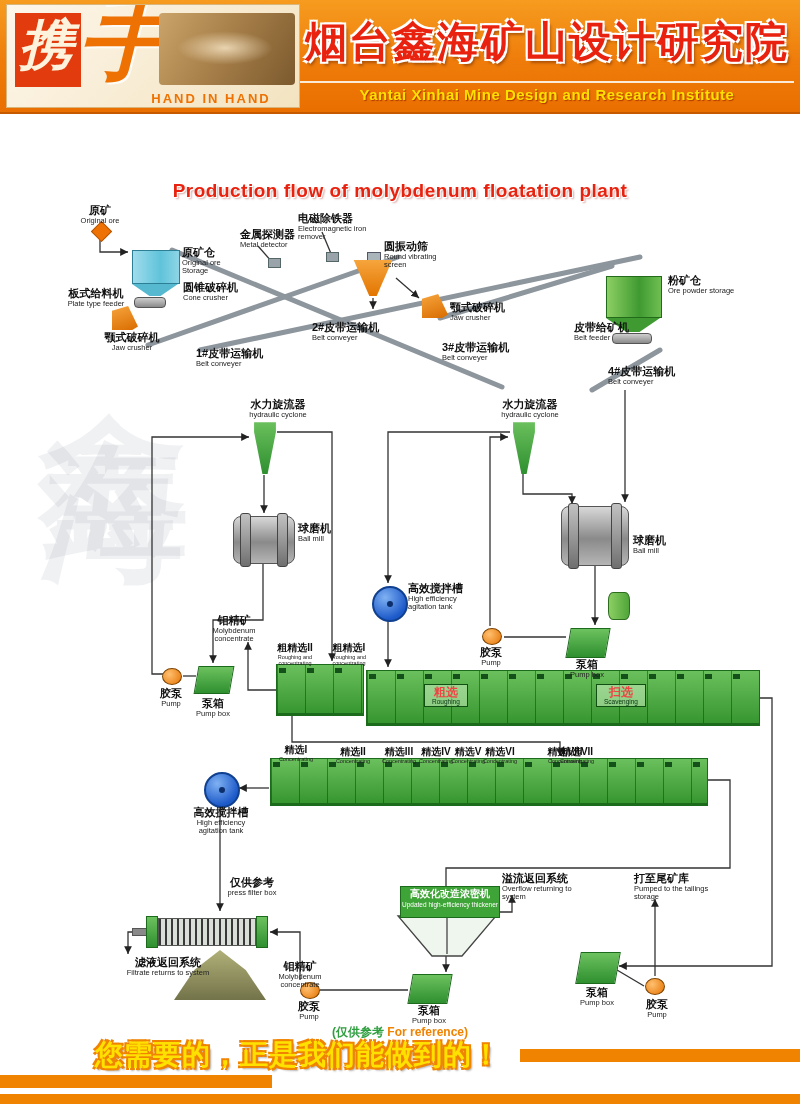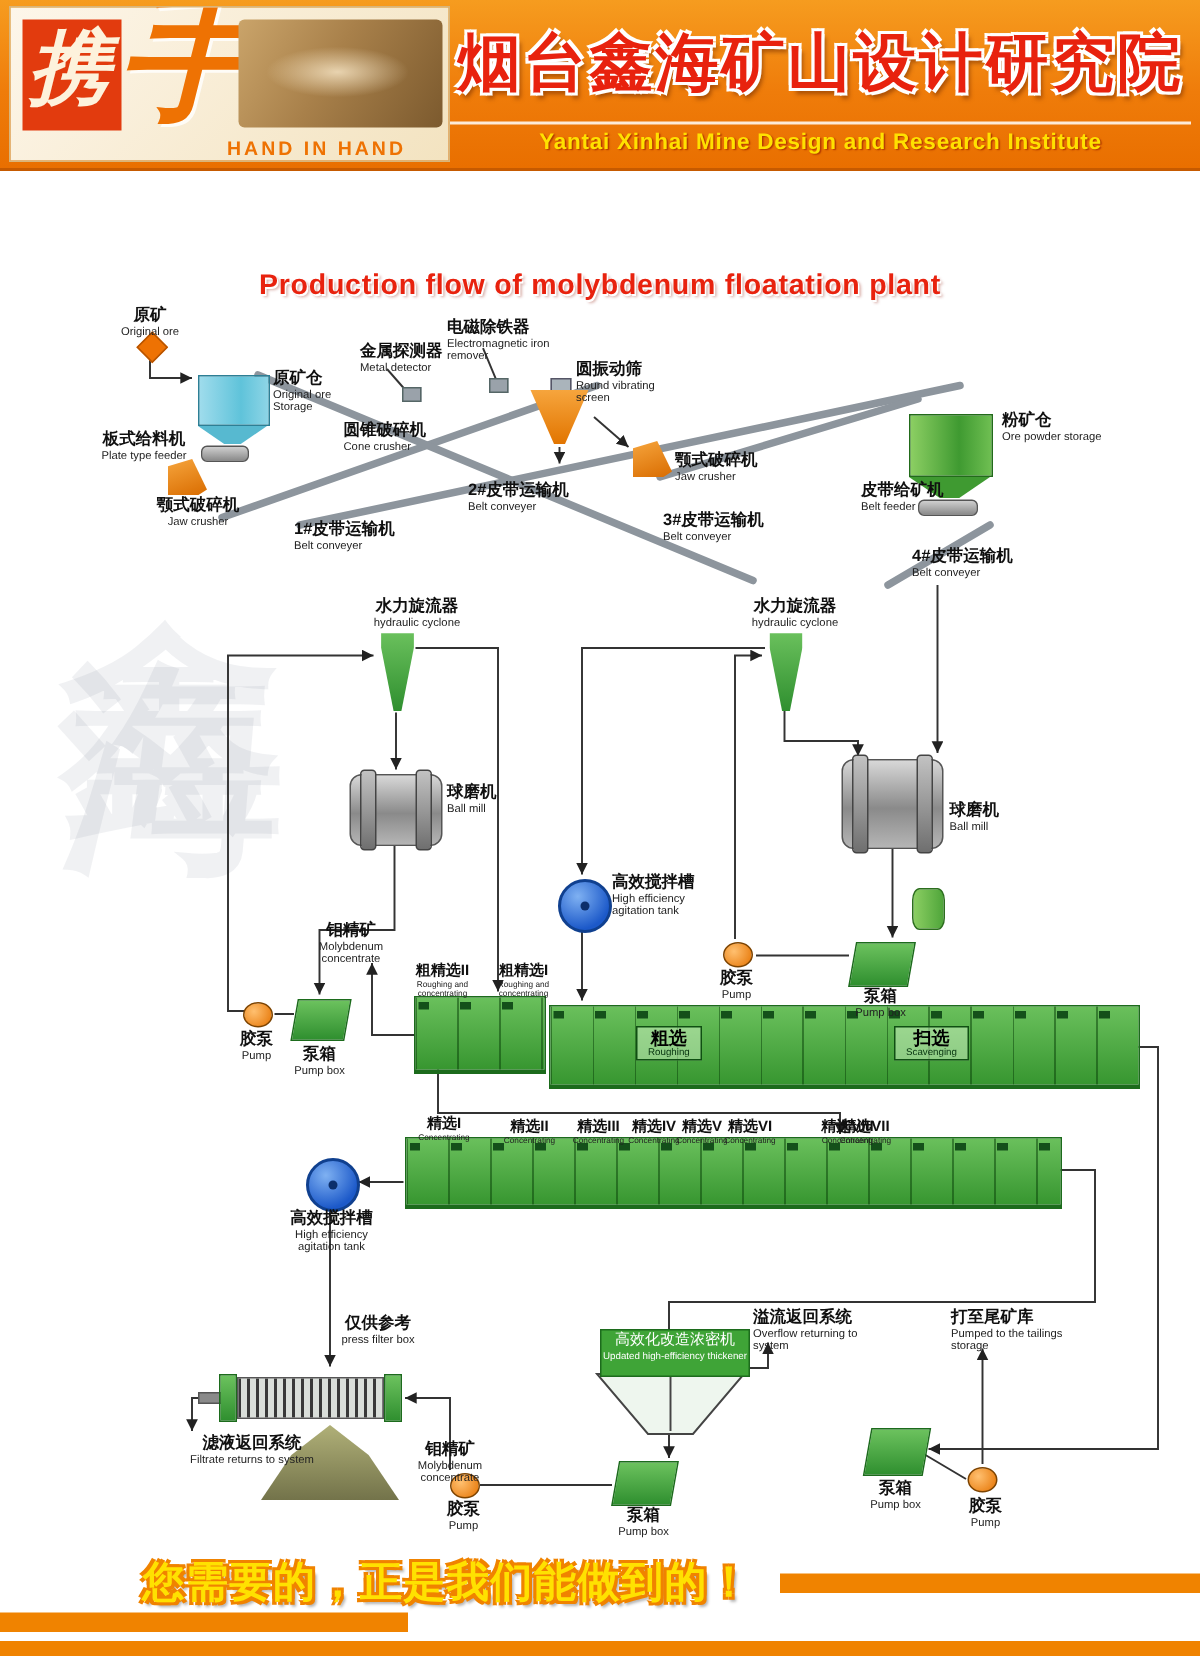--- a/index.html
+++ b/index.html
@@ -85,24 +85,24 @@
   .pbox{background:linear-gradient(180deg,#6cc25e,#2f8f2f);border:1px solid #1c6b1c;transform:skewX(-10deg);}
   .gcyl{width:20px;height:26px;border-radius:5px/8px;border:1px solid #2c6e1e;
         background:linear-gradient(90deg,#8ccf63,#4fa53a);}
   .bank{border:1px solid #1c6b1c;border-bottom:3px solid #1c6b1c;
         background-image:repeating-linear-gradient(90deg,rgba(8,64,8,.5) 0 1px,transparent 1px 28px),
                          linear-gradient(180deg,#6ac05c,#379630);}
   .bank::before{content:"";position:absolute;left:2px;right:2px;top:3px;height:5px;
         background:repeating-linear-gradient(90deg,#14501a 0 7px,transparent 7px 28px);}
   .bank-lbl{position:absolute;z-index:4;text-align:center;background:rgba(230,255,220,.45);
         border:1px solid #0f4f12;padding:1px 7px;line-height:1.05;}
-  .bank-lbl .cn{font-size:12px;font-weight:bold;color:#000000;white-space:nowrap;}
+  .bank-lbl .cn{font-size:12px;font-weight:bold;color:#ef4444;white-space:nowrap;}
   .bank-lbl .en{font-size:6.5px;color:#06330e;}
   .thk-label{width:98px;height:30px;background:#3fa437;border:1px solid #1c6b1c;color:#fff;text-align:center;}
-  .thk-label .cn{font-size:10px;font-weight:normal;line-height:14px;white-space:nowrap;}
+  .thk-label .cn{font-size:10px;font-weight:bold;line-height:14px;white-space:nowrap;}
   .thk-label .en{font-size:6.5px;line-height:7px;}
   .filter{width:122px;height:36px;}
   .f-end{position:absolute;top:2px;width:10px;height:30px;background:linear-gradient(180deg,#6cc25e,#2f8f2f);border:1px solid #1c6b1c;}
   .f-plates{position:absolute;left:12px;right:12px;top:4px;height:26px;border:1px solid #555;
         background:repeating-linear-gradient(90deg,#383838 0 2px,#d9ded9 2px 6px);}
   .f-shaft{position:absolute;left:-14px;top:14px;width:14px;height:6px;background:#8a8a8a;border:1px solid #555;}
   .pile{width:92px;height:50px;background:linear-gradient(180deg,#b0b078,#73734a);
         clip-path:polygon(50% 0,78% 40%,100% 100%,0 100%,22% 40%);}
 
   
@@ -265,21 +265,21 @@
   <div class="eq pump" style="left:645px;top:978px;"></div>
 
   <div class="lbl" style="left:70px;top:204px;width:60px;">
     <div class="cn">原矿</div>
     <div class="en">Original ore</div>
   </div>
   <div class="lbl la" style="left:182px;top:246px;width:58px;">
     <div class="cn">原矿仓</div>
     <div class="en">Original ore Storage</div>
   </div>
-  <div class="lbl la" style="left:183px;top:281px;width:70px;margin-left:46px;">
+  <div class="lbl la" style="left:183px;top:281px;width:70px;">
     <div class="cn">圆锥破碎机</div>
     <div class="en">Cone crusher</div>
   </div>
   <div class="lbl" style="left:58px;top:287px;width:76px;">
     <div class="cn">板式给料机</div>
     <div class="en">Plate type feeder</div>
   </div>
   <div class="lbl" style="left:94px;top:331px;width:76px;">
     <div class="cn">颚式破碎机</div>
     <div class="en">Jaw crusher</div>
@@ -440,18 +440,22 @@
   </div>
   <div class="lbl" style="left:574px;top:986px;width:46px;">
     <div class="cn">泵箱</div>
     <div class="en">Pump box</div>
   </div>
   <div class="lbl" style="left:636px;top:998px;width:42px;">
     <div class="cn">胶泵</div>
     <div class="en">Pump</div>
   </div>
 
+  <div class="ref-line">
+    <span class="ref-cn">(仅供参考</span>
+    <span class="ref-en">For reference)</span>
+  </div>
   <div class="slogan-cn">您需要的，正是我们能做到的！</div>
   <div class="bar-right"></div>
   <div class="bar-left"></div>
   <div class="bar-bottom"></div>
 
 </div>
 
 </body></html>

